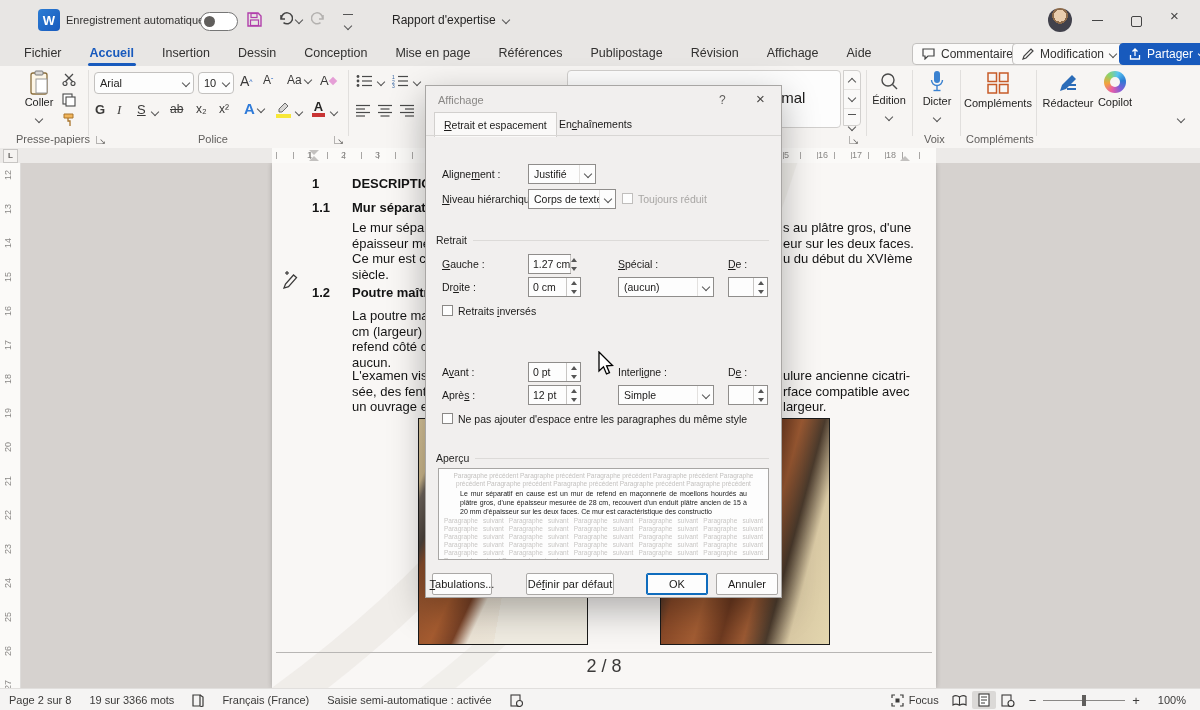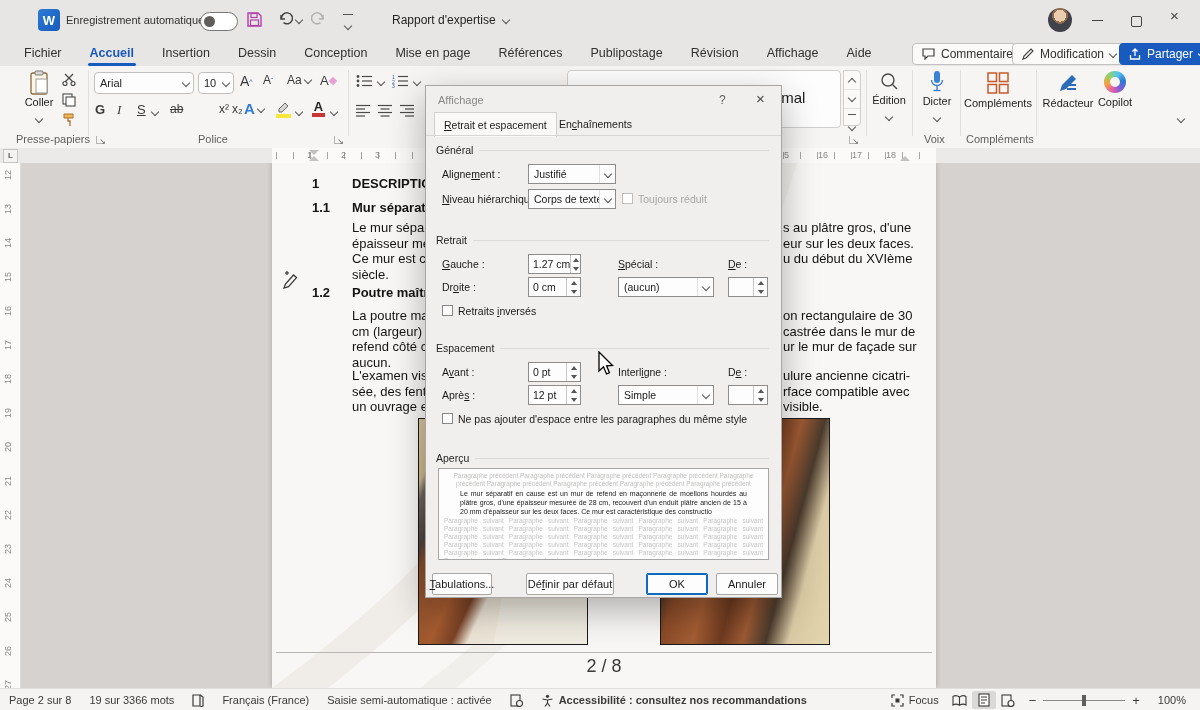--- a/index.html
+++ b/index.html
@@ -234,21 +234,21 @@
   <div class="abs ic" style="left:117px;top:36px;font-size:13px;font-style:italic;font-family:'Liberation Serif',serif;">
       <span>I</span>
     </div>
   <div class="abs ic" style="left:137px;top:36px;font-size:13px;text-decoration:underline;">
       <span>S</span>
     </div>
   <span class="abs chev" style="left:152px;top:43px;"></span>
   <div class="abs ic" style="left:170px;top:36px;font-size:12px;text-decoration:line-through;">
       <span>ab</span>
     </div>
-  <div class="abs ic" style="left:196px;top:36px;font-size:12px;margin-left:36px;">
+  <div class="abs ic" style="left:196px;top:36px;font-size:12px;">
       <span>x₂</span>
     </div>
   <div class="abs ic" style="left:219px;top:36px;font-size:12px;">
       <span>x²</span>
     </div>
   <div class="abs ic" style="left:244px;top:34px;font-size:15px;font-weight:bold;color:#2f7bd9;gap:3px;">
       <span>A</span>
       <span class="chev"></span>
     </div>
   <div class="abs" style="left:276px;top:35px;">
@@ -432,34 +432,29 @@
       <div>u du début du XVIème</div>
     </div>
   <div class="docline dochead" style="left:312px;top:122px;">1.2</div>
   <div class="docline dochead" style="left:352px;top:122px;width:74px;">Poutre maîtr</div>
   <div class="linesbox" style="left:352px;top:145px;width:74px;">
       <div>La poutre ma</div>
       <div>cm (largeur) x</div>
       <div>refend côté c</div>
       <div>aucun.</div>
     </div>
-  <div class="linesbox" style="left:783px;top:145px;width:145px;">
-      <div>on rectangulaire de 30</div>
-      <div>castrée dans le mur de</div>
-      <div>ur le mur de façade sur</div>
-    </div>
   <div class="linesbox" style="left:352px;top:205px;width:74px;">
       <div>L'examen vis</div>
       <div>sée, des fent</div>
       <div>un ouvrage e</div>
     </div>
   <div class="linesbox" style="left:783px;top:205px;width:145px;">
       <div>ulure ancienne cicatri-</div>
       <div>rface compatible avec</div>
-      <div>visible.</div>
+      <div>largeur.</div>
     </div>
 
   <svg class="abs" style="left:281px;top:107px;" width="18" height="20" viewBox="0 0 18 20">
     <path d="M3 18 l1.5-4 8-9 3 2.6 -8 9 z" fill="none" stroke="#3b3a39" stroke-width="1.3"></path>
     <line x1="4" y1="3" x2="8" y2="3" stroke="#3b3a39" stroke-width="1.2"></line>
       <line x1="6" y1="1" x2="6" y2="5" stroke="#3b3a39" stroke-width="1.2"></line>
   </svg>
 
   <div class="photo" id="photoL" style="left:418px;top:255px;width:170px;height:227px;"></div>
   <div class="photo" id="photoR" style="left:660px;top:255px;width:170px;height:227px;"></div>
@@ -473,47 +468,43 @@
   <div class="dlabel" style="left:293px;top:7px;font-size:12px;color:#605e5c;">?</div>
   <div class="dlabel" style="left:330px;top:4px;font-size:15px;color:#484644;">×</div>
   <div class="dtab active" style="left:8px;">
       <span><u>R</u>etrait et espacement</span>
     </div>
   <div class="dtab" style="left:124px;">
       <span>En<u>c</u>haînements</span>
     </div>
   <div id="tabline"></div>
 
-  <div class="ghead" style="top:58px;">
-      <span>Général</span>
-      <span class="ln"></span>
-    </div>
   <div class="dlabel" style="left:16px;top:82px;">Aligne<u>m</u>ent :</div>
-  <div class="dcombo" style="left:102px;top:78px;width:88px;">
+  <div class="dcombo" style="left:102px;top:78px;width:68px;">
     <span class="val">Justifié</span>
       <span class="cw">
         <span class="chev"></span>
       </span>
     </div>
   <div class="dlabel" style="left:16px;top:107px;"><u>N</u>iveau hiérarchique :</div>
   <div class="dcombo" style="left:102px;top:103px;width:88px;">
     <span class="val">Corps de texte</span>
       <span class="cw">
         <span class="chev"></span>
       </span>
     </div>
   <div class="cb dis" style="left:196px;top:107px;"></div>
   <div class="dlabel" style="left:212px;top:107px;color:#a8a6a4;">Toujours réduit</div>
 
   <div class="ghead" style="top:148px;text-align:center;">
       <span>Retrait</span>
       <span class="ln"></span>
     </div>
   <div class="dlabel" style="left:16px;top:172px;"><u>G</u>auche :</div>
-  <div class="dspin" style="left:102px;top:168px;width:53px;">
+  <div class="dspin" style="left:102px;top:168px;width:43px;">
     <span class="val">1.27 cm</span>
       <span class="btns">
         <b>
           <i class="tu"></i>
         </b>
         <b>
           <i class="td"></i>
         </b>
       </span>
     </div>
@@ -544,24 +535,20 @@
           <i class="tu"></i>
         </b>
         <b>
           <i class="td"></i>
         </b>
       </span>
     </div>
   <div class="cb" style="left:16px;top:219px;"></div>
   <div class="dlabel" style="left:32px;top:219px;">Retraits <u>i</u>nversés</div>
 
-  <div class="ghead" style="top:256px;">
-      <span>Espacement</span>
-      <span class="ln"></span>
-    </div>
   <div class="dlabel" style="left:16px;top:280px;">A<u>v</u>ant :</div>
   <div class="dspin" style="left:102px;top:276px;width:53px;">
     <span class="val">0 pt</span>
       <span class="btns">
         <b>
           <i class="tu"></i>
         </b>
         <b>
           <i class="td"></i>
         </b>
@@ -643,27 +630,20 @@
     </div>
   <div class="sitem">
       <span>Saisie semi-automatique : activée</span>
     </div>
   <div class="sitem">
     <svg width="13" height="13" viewBox="0 0 13 13">
       <rect x="1" y="1" width="9" height="11" fill="none" stroke="#3b3a39" stroke-width="1.1"></rect>
       <circle cx="9.5" cy="9.5" r="3" fill="#f5f4f3" stroke="#3b3a39" stroke-width="1.1"></circle>
     </svg>
   </div>
-  <div class="sitem" style="font-weight:bold;">
-    <svg width="13" height="13" viewBox="0 0 13 13">
-      <circle cx="6.5" cy="2.3" r="1.6" fill="#3b3a39"></circle>
-      <path d="M1.5 5 l5 1 5-1 M6.5 6 v3 l-2.5 3.5 M6.5 9 l2.5 3.5" fill="none" stroke="#3b3a39" stroke-width="1.2"></path>
-    </svg>
-    <span>Accessibilité : consultez nos recommandations</span>
-  </div>
   <div style="flex:1;"></div>
   <div class="sitem">
     <svg width="13" height="13" viewBox="0 0 13 13">
       <path d="M1 4 V1 h3 M9 1 h3 v3 M12 9 v3 H9 M4 12 H1 V9" fill="none" stroke="#3b3a39" stroke-width="1.2"></path>
       <rect x="4.5" y="4.5" width="4" height="4" fill="#3b3a39"></rect>
     </svg>
     <span>Focus</span>
   </div>
   <div class="viewic">
     <svg width="15" height="11" viewBox="0 0 15 11">

